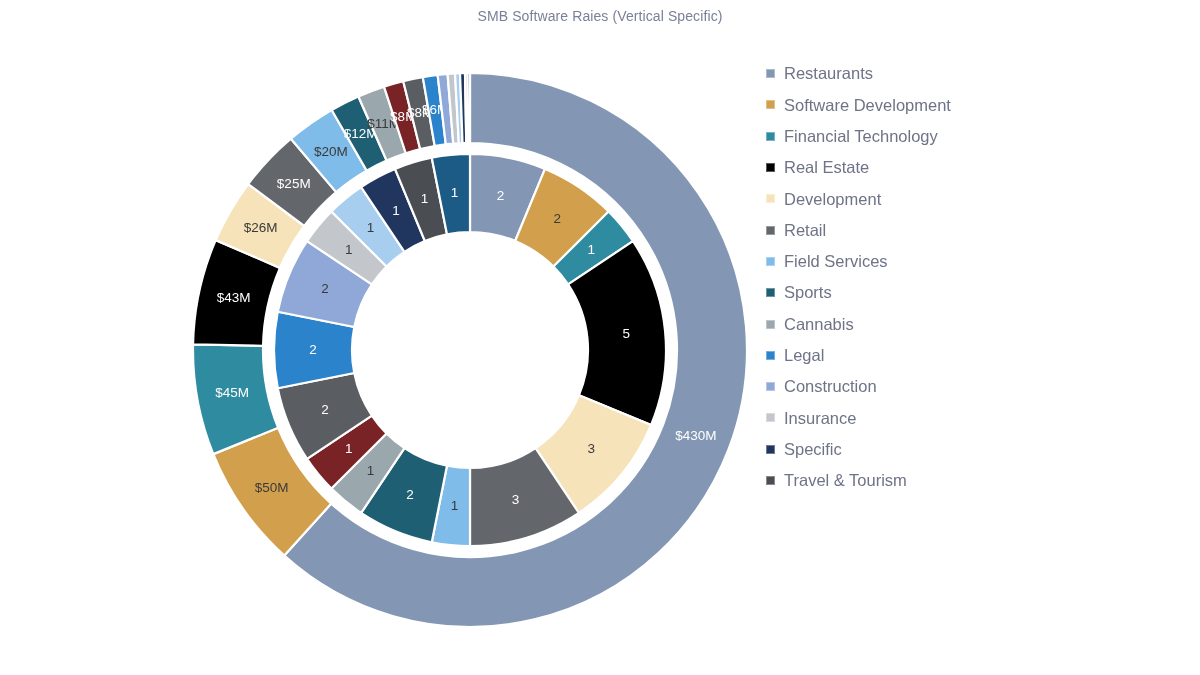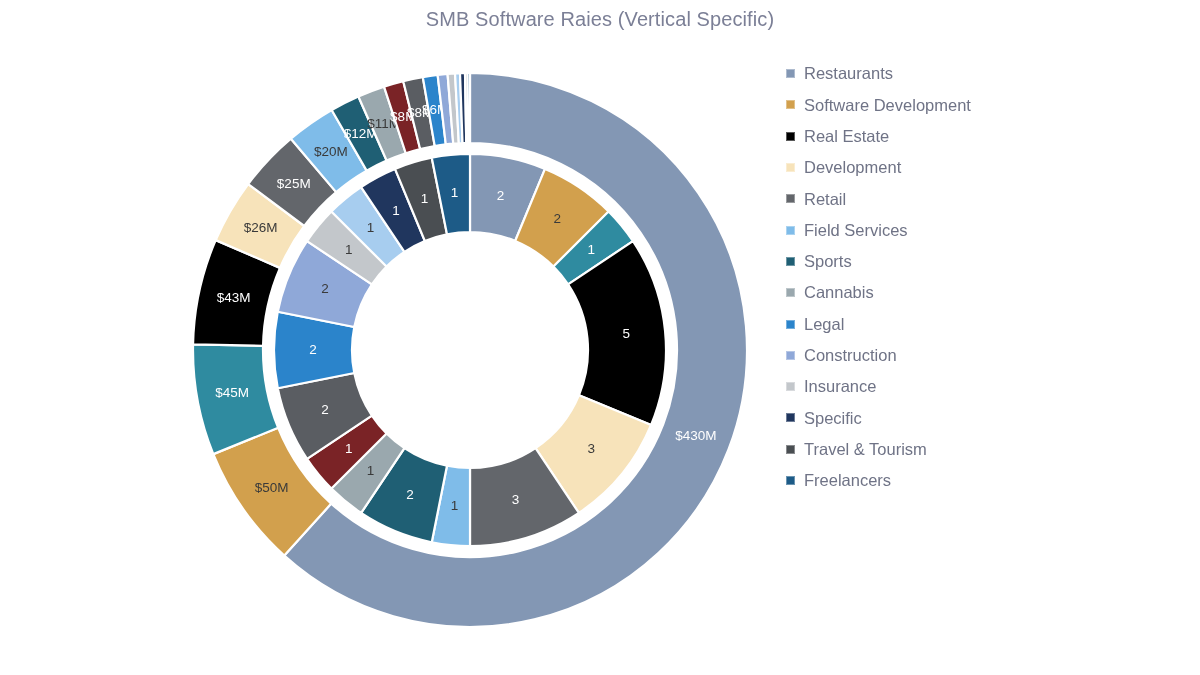--- a/index.html
+++ b/index.html
@@ -7,21 +7,21 @@
     width:1200px;height:675px;
     background:#ffffff;
     font-family:"Liberation Sans", sans-serif;
     overflow:hidden;
     position:relative;
   }
   #chart-title{
     position:absolute;
     top:8px;left:0;width:1200px;
     text-align:center;
-    font-size:20px;
+    font-size:14px;
     color:#7b7f96;
     letter-spacing:.1px;
     font-weight:400;
     white-space:nowrap;
   }
   #donut-wrap{
     position:absolute;
     left:180px;top:60px;
     width:580px;height:580px;
   }
@@ -30,21 +30,21 @@
     font-family:"Liberation Sans", sans-serif;
     font-size:13px;
     paint-order:stroke;
     dominant-baseline:middle;
     text-anchor:middle;
   }
   .outer-label{font-size:13.5px;}
   .inner-label{font-size:13.5px;}
   #legend{
     position:absolute;
-    left:786px;top:58px;
+    left:766px;top:58px;
     width:400px;
   }
   .legend-row{
     display:flex;
     align-items:center;
     height:31.3px;
   }
   .legend-swatch{
     width:9px;height:9px;
     flex:0 0 auto;
@@ -142,20 +142,24 @@
 <div id="legend">
     <div class="legend-row">
       <span class="legend-swatch" style="background: rgb(131, 151, 180);"></span>
       <span class="legend-text">Restaurants</span>
     </div>
     <div class="legend-row">
       <span class="legend-swatch" style="background: rgb(210, 160, 77);"></span>
       <span class="legend-text">Software Development</span>
     </div>
     <div class="legend-row">
+      <span class="legend-swatch" style="background: rgb(47, 139, 160);"></span>
+      <span class="legend-text">Financial Technology</span>
+    </div>
+    <div class="legend-row">
       <span class="legend-swatch" style="background: rgb(0, 0, 0);"></span>
       <span class="legend-text">Real Estate</span>
     </div>
     <div class="legend-row">
       <span class="legend-swatch" style="background: rgb(247, 227, 186);"></span>
       <span class="legend-text">Development</span>
     </div>
     <div class="legend-row">
       <span class="legend-swatch" style="background: rgb(99, 102, 107);"></span>
       <span class="legend-text">Retail</span>
@@ -185,17 +189,13 @@
       <span class="legend-text">Insurance</span>
     </div>
     <div class="legend-row">
       <span class="legend-swatch" style="background: rgb(32, 54, 94);"></span>
       <span class="legend-text">Specific</span>
     </div>
     <div class="legend-row">
       <span class="legend-swatch" style="background: rgb(74, 78, 82);"></span>
       <span class="legend-text">Travel &amp; Tourism</span>
     </div>
-    <div class="legend-row">
-      <span class="legend-swatch" style="background: rgb(29, 91, 135);"></span>
-      <span class="legend-text">Freelancers</span>
-    </div>
   </div>
 
 </body></html>

